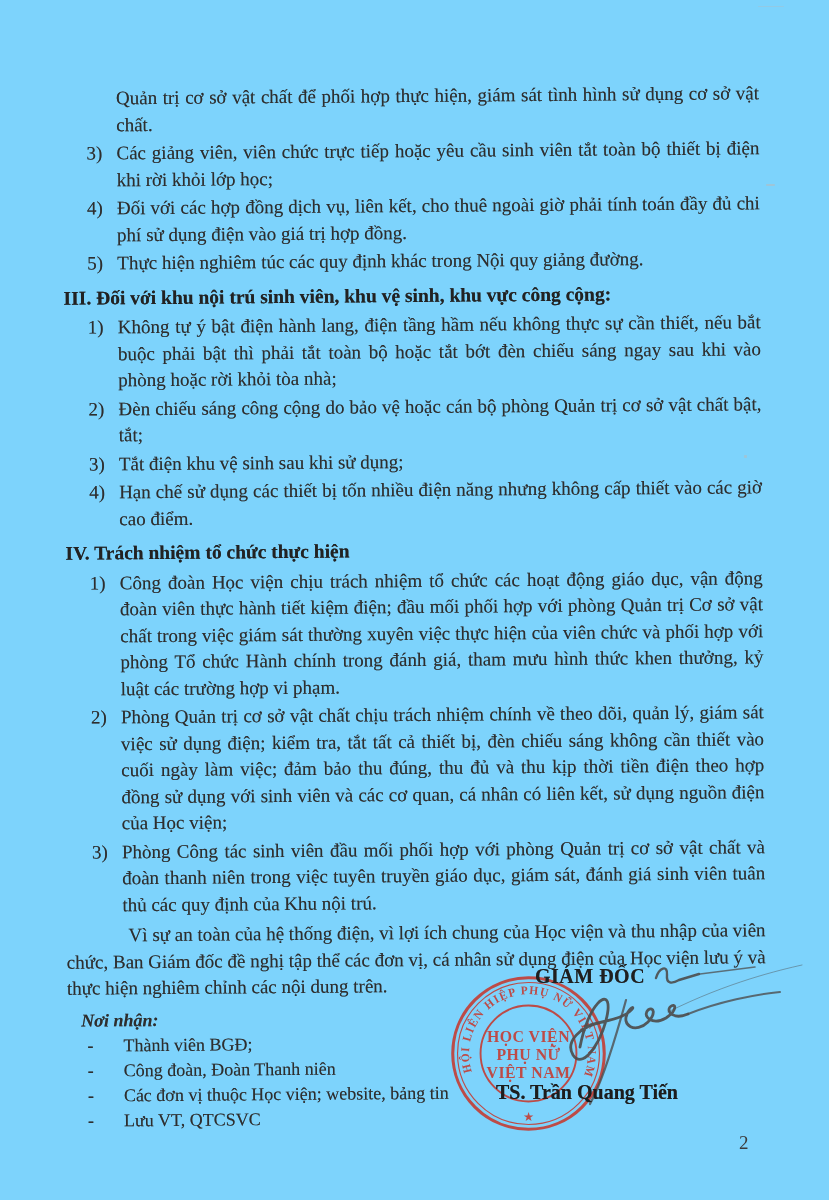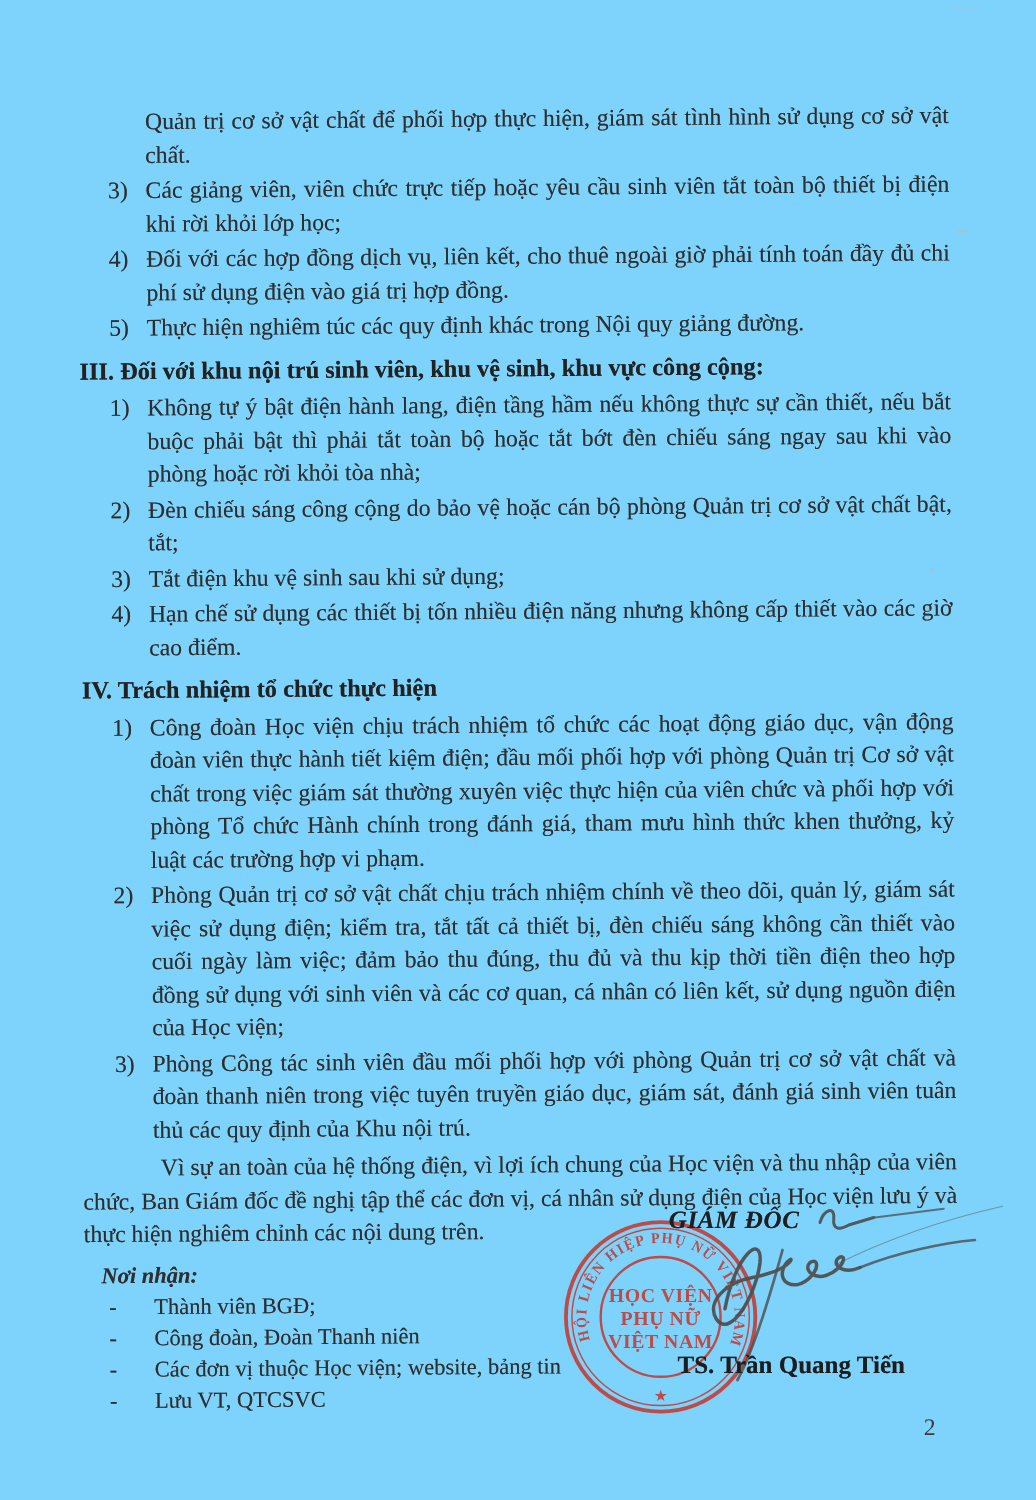--- a/index.html
+++ b/index.html
@@ -24,27 +24,25 @@
   }
   .closing { text-indent:62px; margin-top:4px; }
   .recipients { margin:6px 0 0 14px; width:420px; text-align:left; font-size:18px; line-height:25px; }
   .recip-label { font-weight:bold; font-style:italic; }
   .recip-item { position:relative; padding-left:42px; }
   .recip-dash { position:absolute; left:6px; top:0; }
   .sig-title {
     position:absolute; left:535px; top:965px; font-weight:bold;
     font-size:20px; letter-spacing:0.5px; color:#1f1f1f; z-index:7;
     text-shadow:0 0 0.5px rgba(25,25,25,.6);
-    font-style:italic;
   }
   .sig-name {
     position:absolute; left:496px; top:1081px; font-weight:bold;
     font-size:20px; color:#1d1d1d; z-index:7;
     text-shadow:0 0 0.5px rgba(25,25,25,.6);
-    margin-left:46px;
   }
   .stamp-svg { position:absolute; left:447px; top:972px; z-index:5; opacity:.88; }
   .sig-svg { position:absolute; left:518px; top:952px; z-index:6; }
   .page-number { position:absolute; left:739px; top:1132px; font-size:19px; color:#3c3c3c; }
   .speck { position:absolute; background:#b9b9b9; opacity:.55; border-radius:1px; }
 </style>
 </head>
 <body>
 
 <div class="page">

